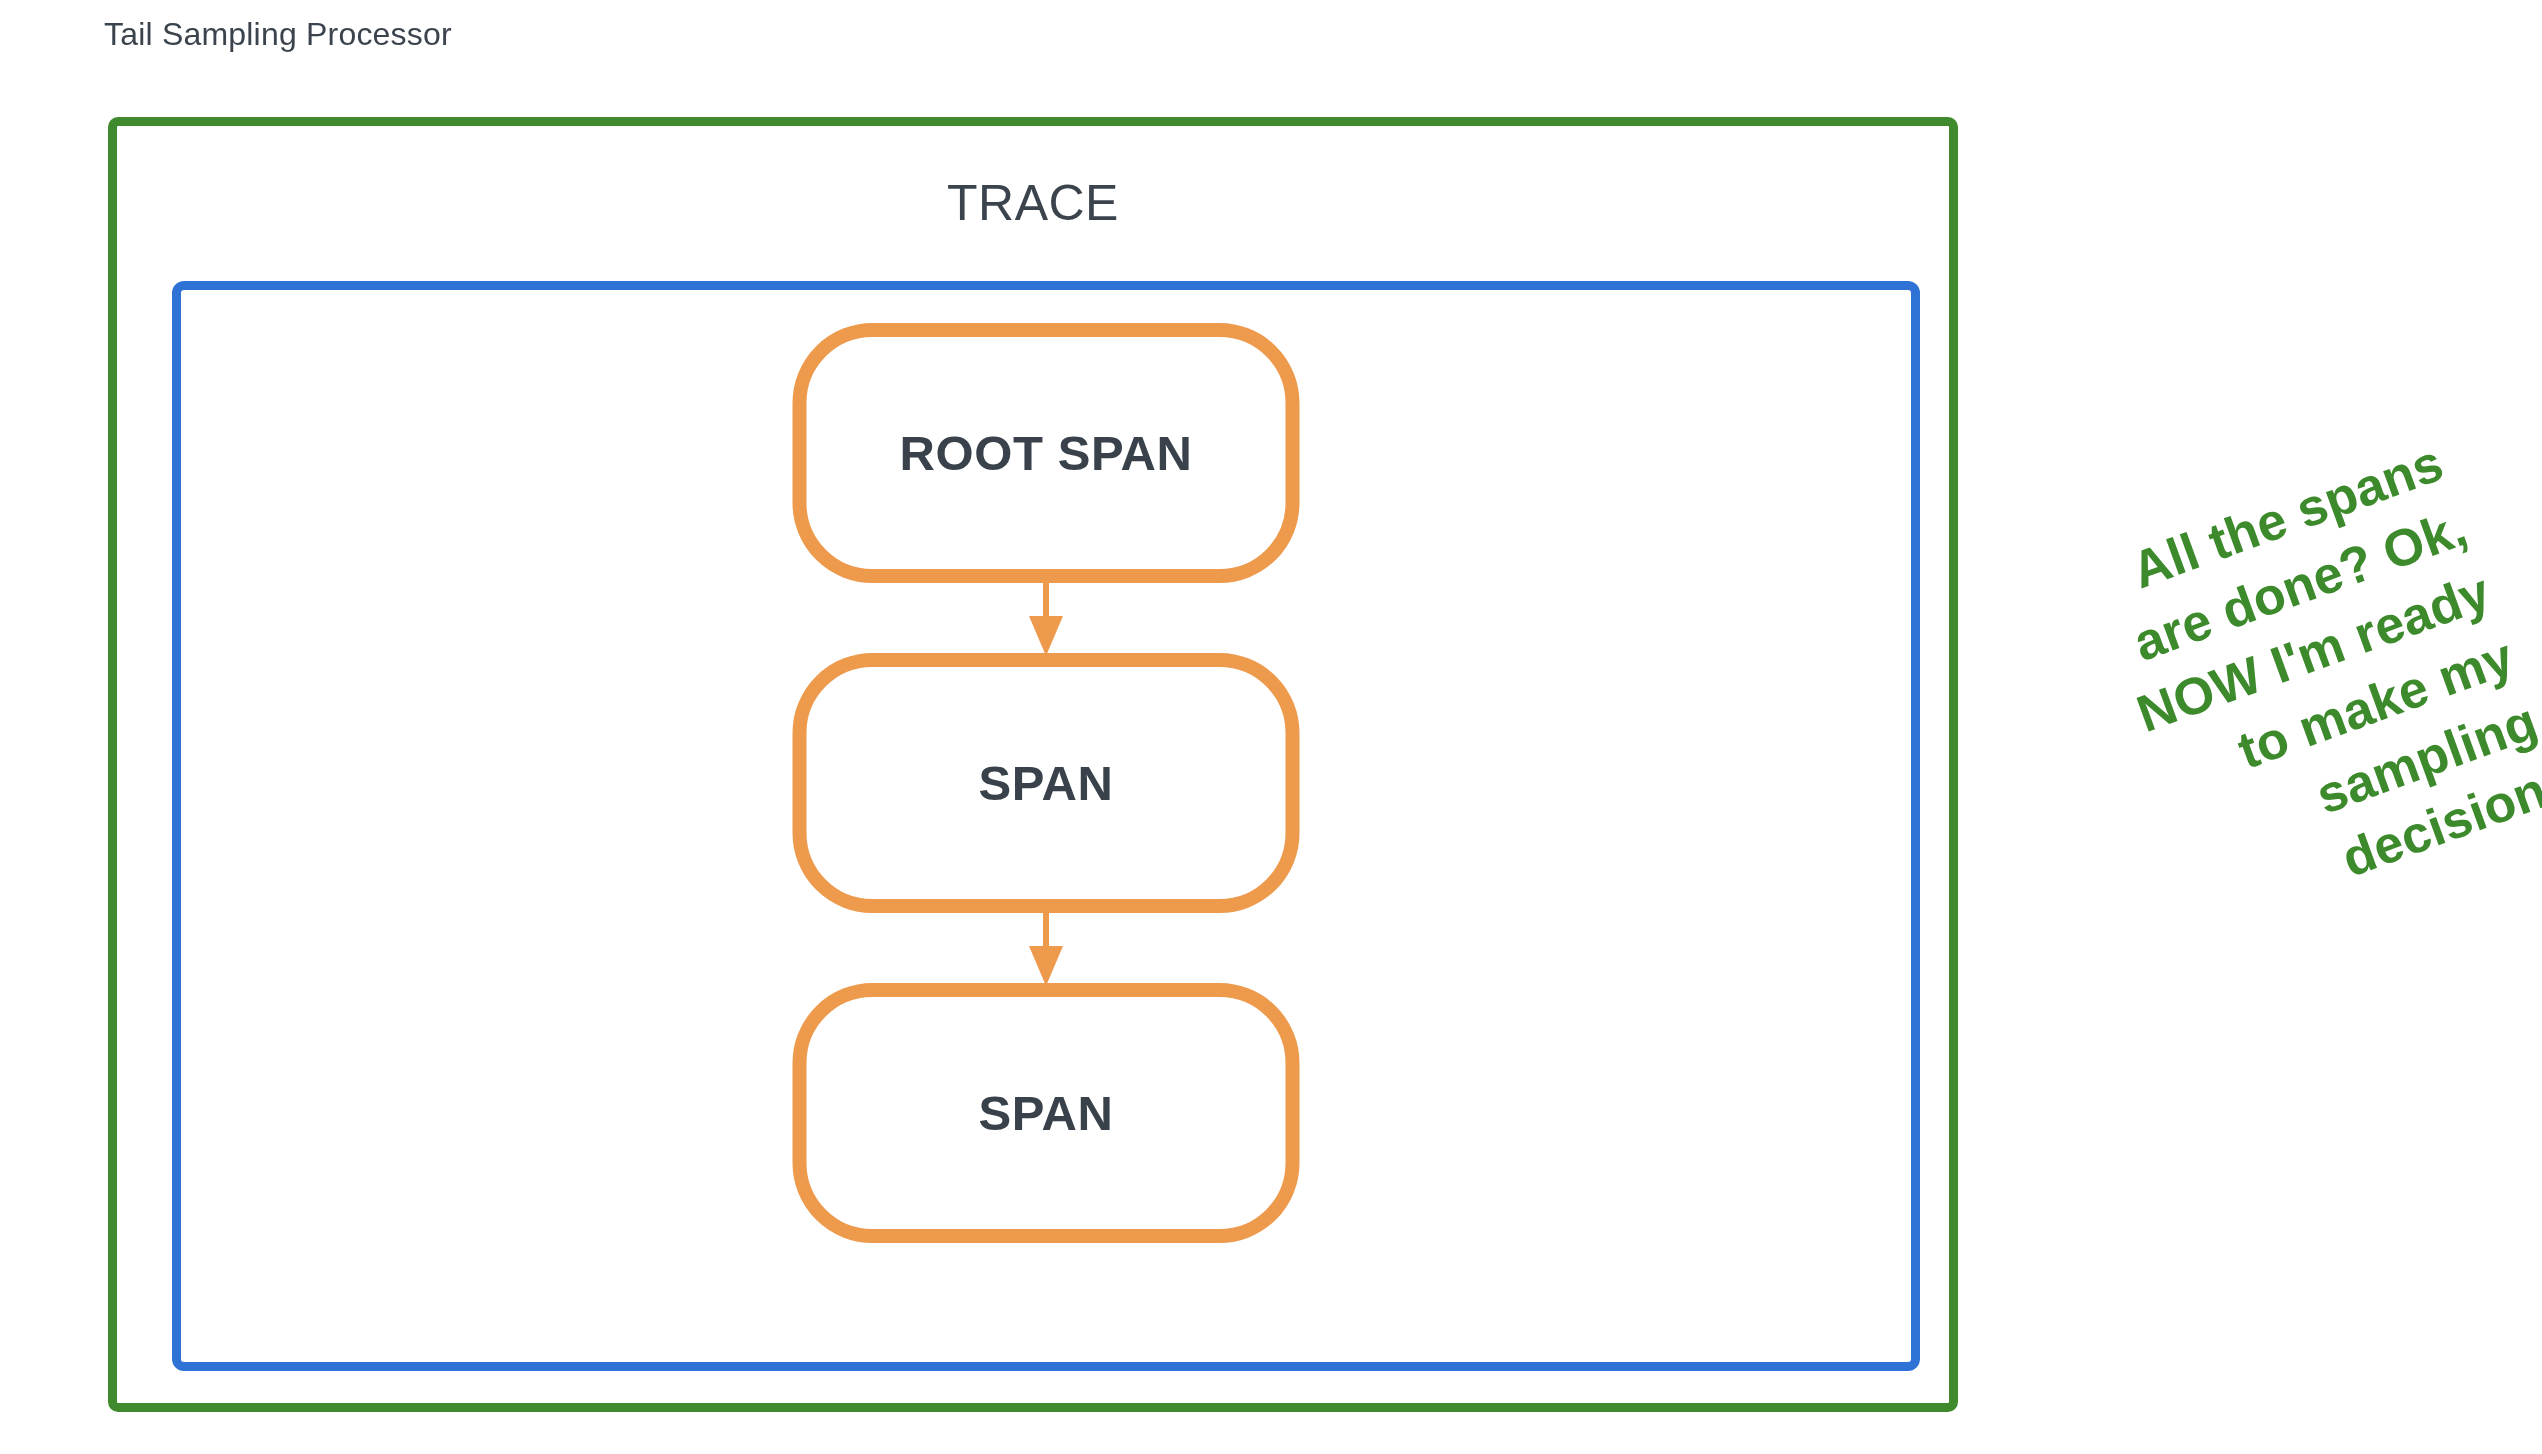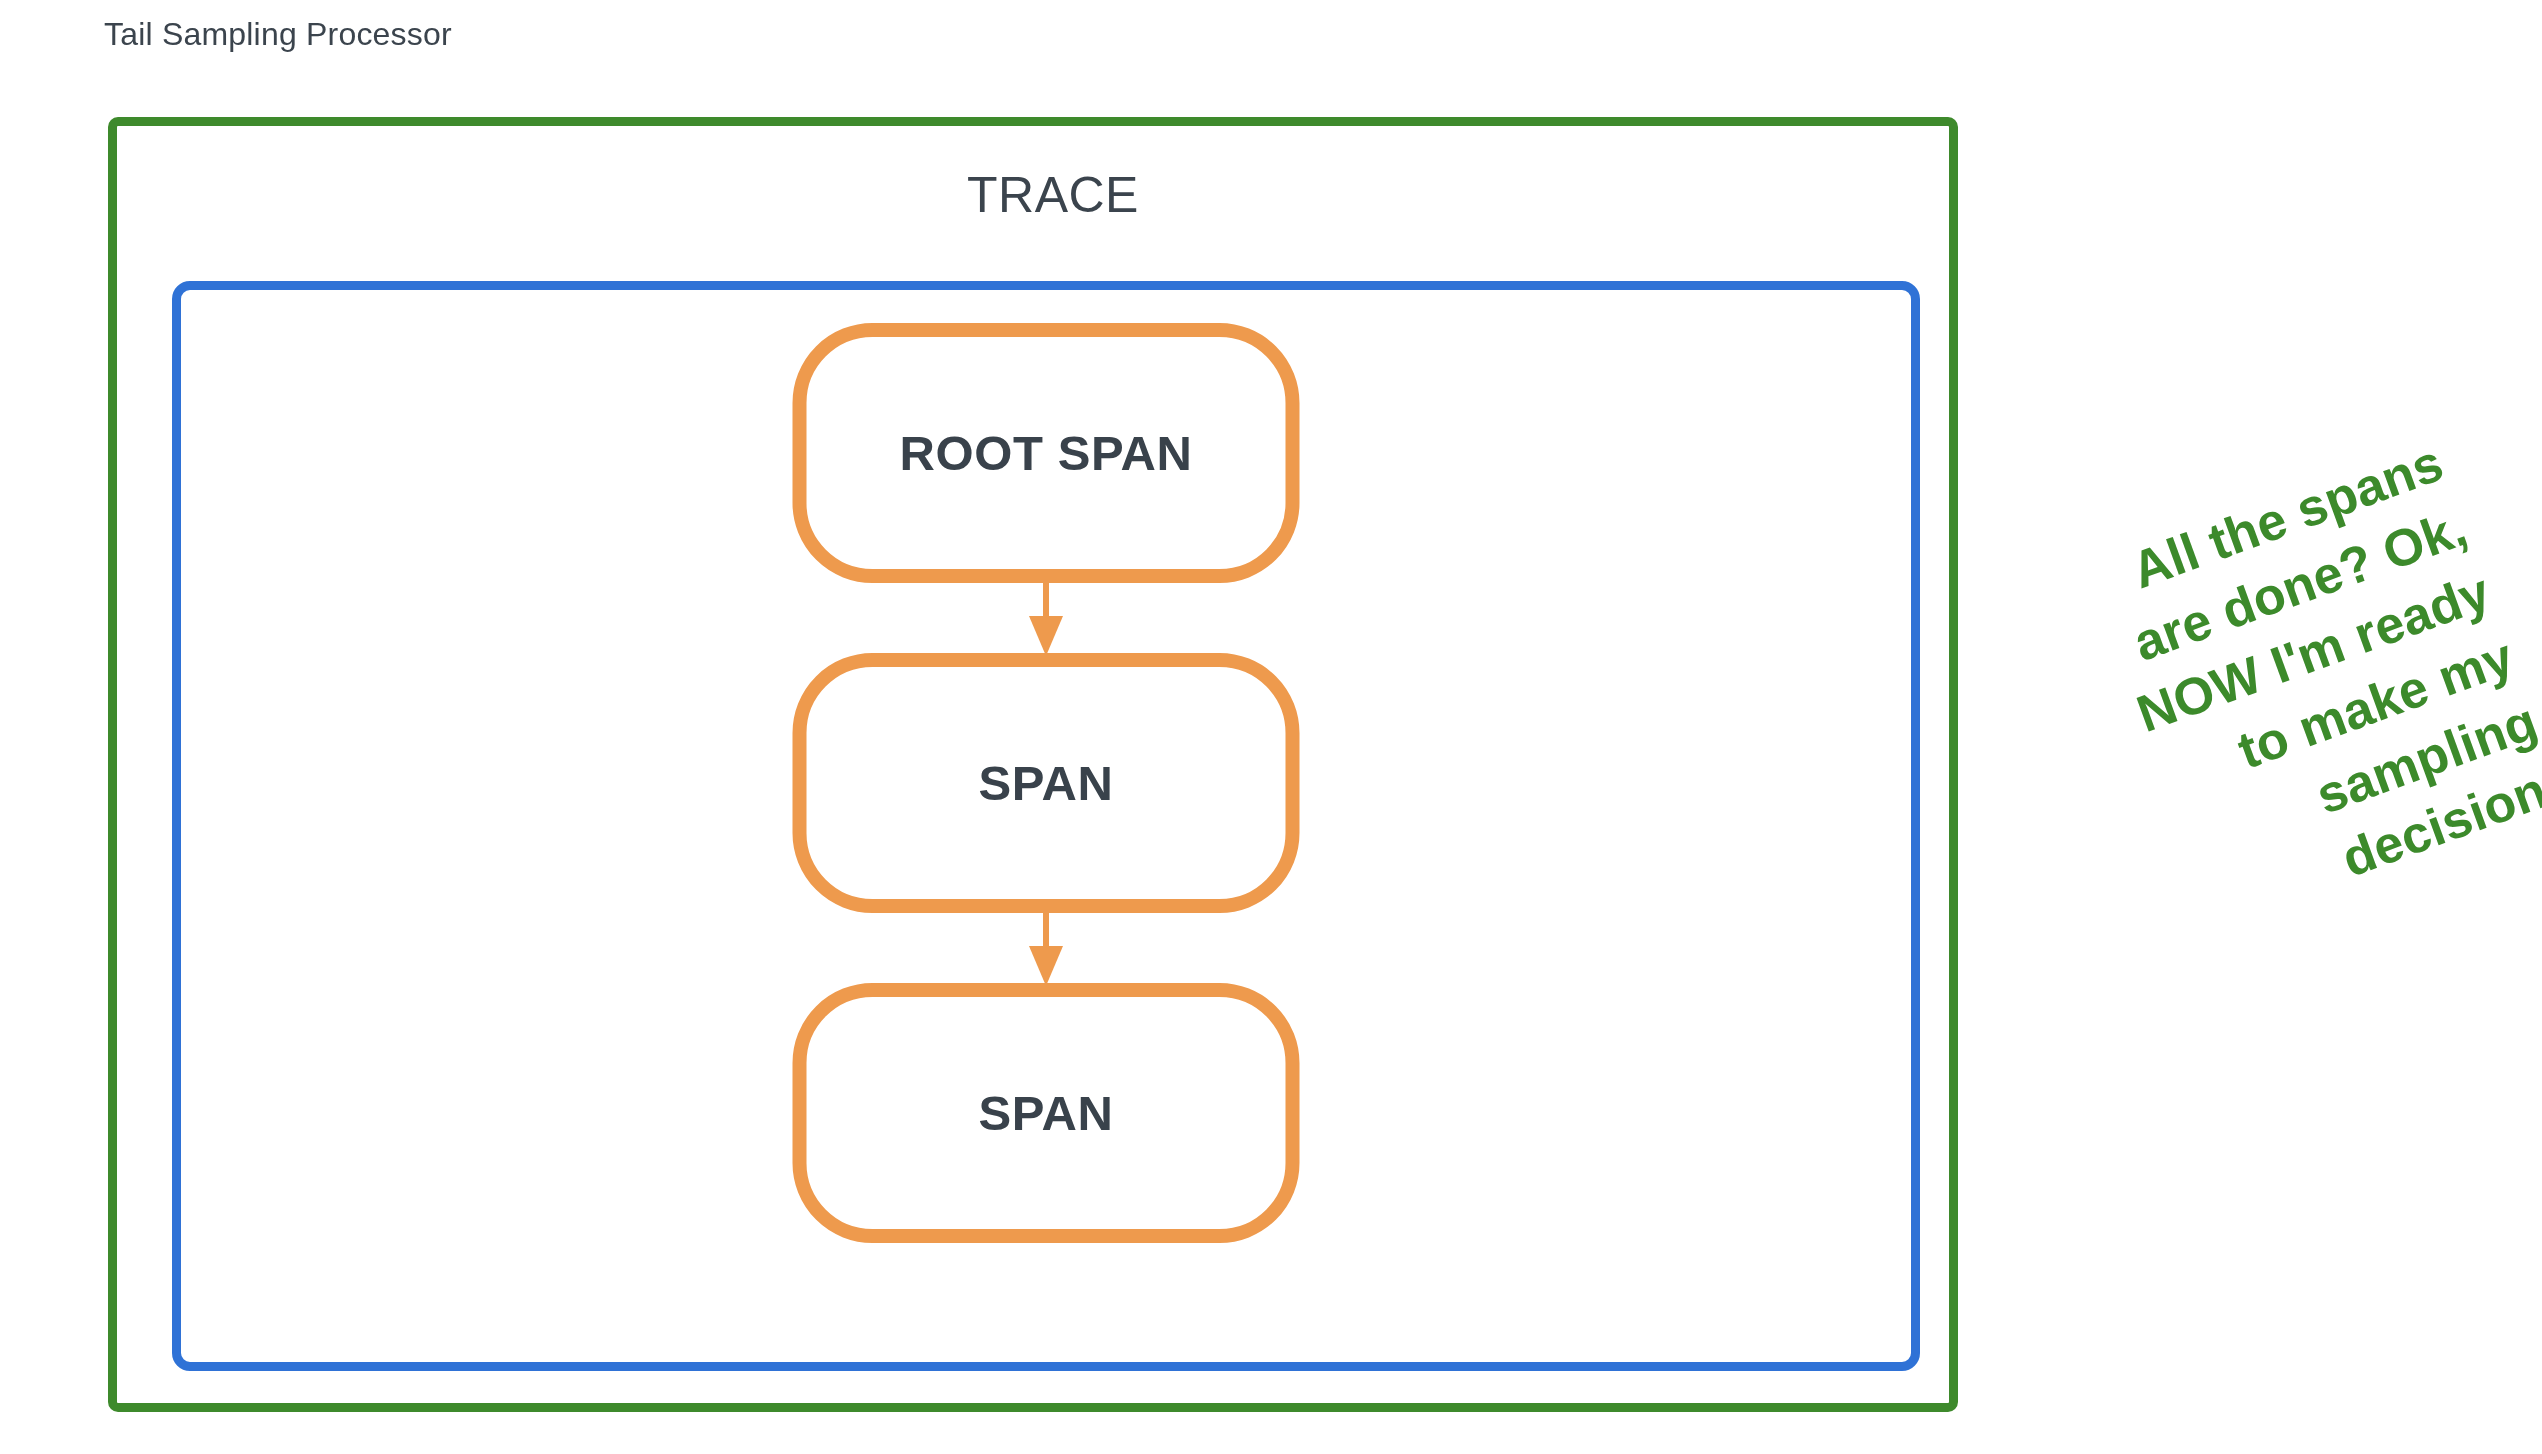--- a/index.html
+++ b/index.html
@@ -41,40 +41,39 @@
     box-sizing: border-box;
     border: 9px solid #3e8a2c;
     border-radius: 10px;
     background: transparent;
   }
 
   
   .trace-label {
     position: absolute;
     left: 0;
-    top: 40px;
+    top: 48px;
     width: 100%;
     text-align: center;
     font-size: 50px;
     color: #3b444d;
     font-weight: 400;
     letter-spacing: 0.5px;
-    margin-left: 20px;
   }
 
   
   .trace-box {
     position: absolute;
     left: 55px;
     top: 155px;
     width: 1748px;
     height: 1090px;
     box-sizing: border-box;
     border: 9px solid #2f72d6;
-    border-radius: 18px;
+    border-radius: 12px;
     background: transparent;
   }
 
   
   .span-chain {
     position: absolute;
     left: 0;
     top: 0;
     width: 100%;
     height: 100%;

